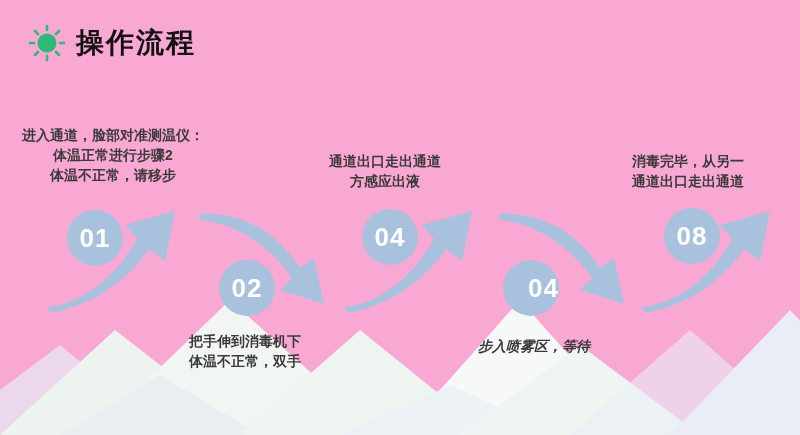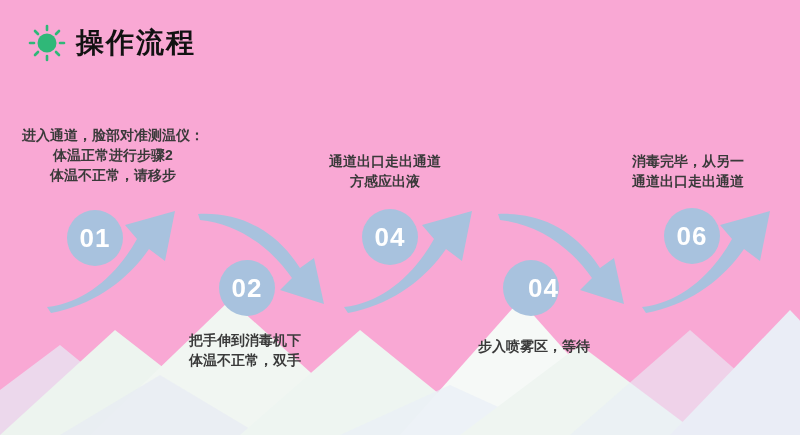--- a/index.html
+++ b/index.html
@@ -40,23 +40,23 @@
   .a4{left:496px;top:210px;width:136px;height:96px;}
   .a5{left:640px;top:203px;width:140px;height:112px;}
   .arrow path{fill:var(--flow-blue,#a8c2de);}
 
   
   .step-text{
     position:absolute;width:230px;text-align:center;
     font-size:14px;font-weight:bold;color:#3a3a3a;line-height:20px;
   }
   .t1{left:-2px; top:125px;}
-  .t2{left:130px;top:331px;font-family:Liberation Mono, monospace;}
+  .t2{left:130px;top:331px;}
   .t3{left:270px;top:151px;}
-  .t4{left:419px;top:336px;}
+  .t4{left:419px;top:336px;font-style:italic;}
   .t5{left:573px;top:151px;}
 </style>
 </head>
 <body>
 
 <div class="slide">
 
   <svg class="mountains" viewBox="0 0 800 165" preserveAspectRatio="none">
     <polygon points="-60,165 60,75 170,165" fill="#e7edf6" opacity="0.7"></polygon>
     <polygon points="0,165 115,60 250,165" fill="#edf4ef"></polygon>
@@ -109,21 +109,21 @@
   <div class="step-circle c02">
     <span>02</span>
   </div>
   <div class="step-circle c03">
     <span>04</span>
   </div>
   <div class="step-circle c04">
     <span>04</span>
   </div>
   <div class="step-circle c05">
-    <span>06</span>
+    <span>08</span>
   </div>
 
   <div class="step-text t1">
     <div>进入通道，脸部对准测温仪：</div>
     <div>体温正常进行步骤2</div>
     <div>体温不正常，请移步</div>
   </div>
   <div class="step-text t2">
     <div>把手伸到消毒机下</div>
     <div>体温不正常，双手</div>

